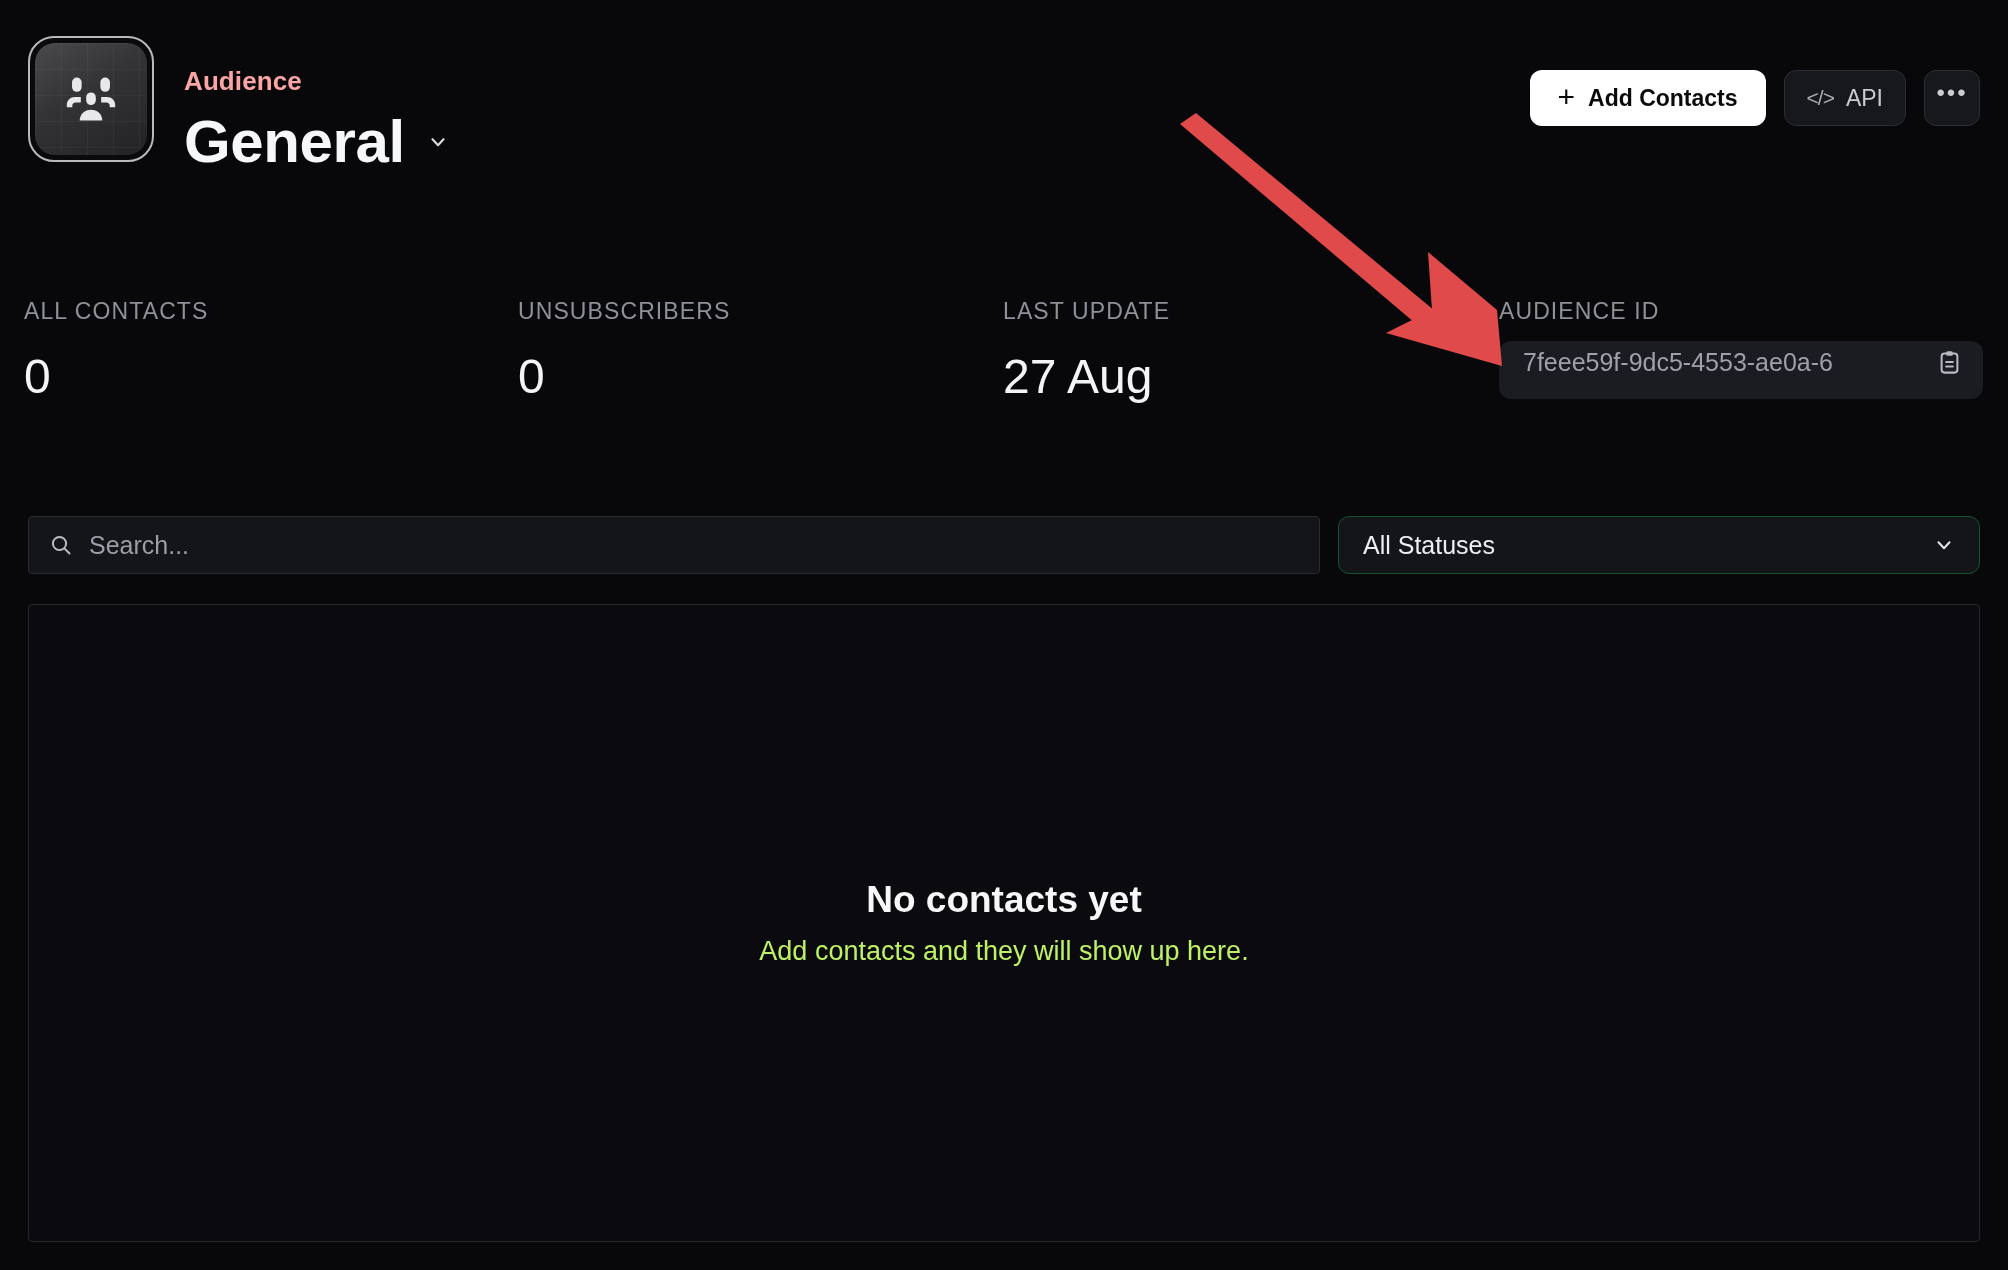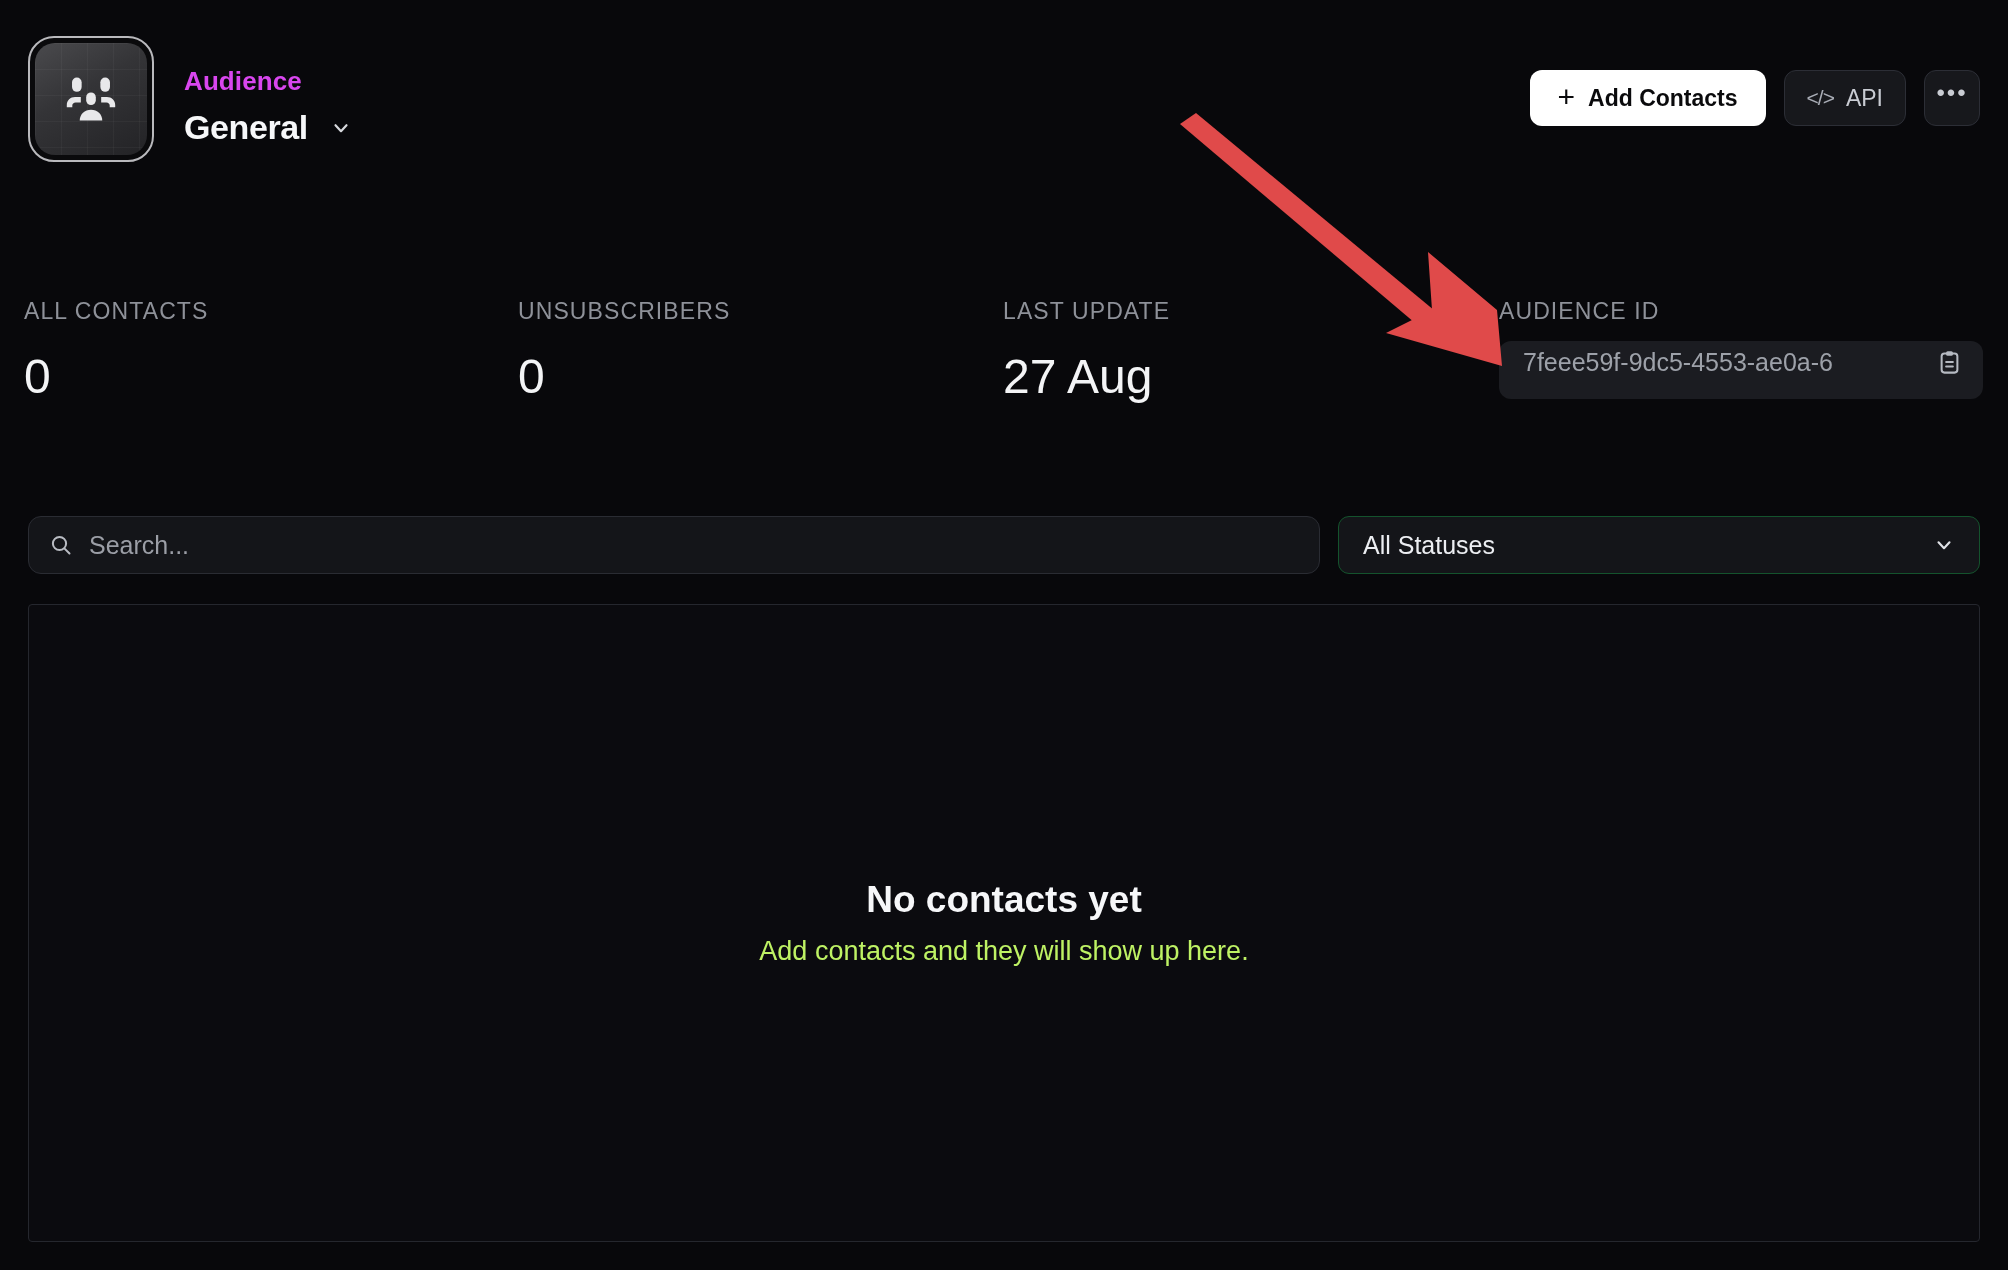--- a/index.html
+++ b/index.html
@@ -29,26 +29,26 @@
       linear-gradient(90deg, rgba(255,255,255,.035) 1px, transparent 1px) 0 0/26px 26px,
       linear-gradient(180deg, rgba(255,255,255,.035) 1px, transparent 1px) 0 0/26px 26px,
       linear-gradient(150deg, #4a4a4d 0%, #343437 42%, #232326 100%);
     display: flex; align-items: center; justify-content: center;
   }
   .avatar-inner svg { width: 66px; height: 66px; display: block; }
 
   .title-block { position: absolute; left: 184px; top: 68px; }
   .eyebrow {
     font-size: 26px; font-weight: bold;
-    color: #d946ef; letter-spacing: .1px;
+    color: #fca5a5; letter-spacing: .1px;
     line-height: 1;
   }
   .title-row { display: flex; align-items: center; gap: 22px; margin-top: 16px; }
   .title-main {
-    font-size: 34px; font-weight: bold; color: #f6f7f9;
+    font-size: 60px; font-weight: bold; color: #f6f7f9;
     line-height: 1.05; letter-spacing: -0.4px;
   }
   .chev-title { width: 22px; height: 22px; flex: none; }
 
   .header-actions {
     position: absolute; right: 28px; top: 70px;
     display: flex; align-items: center; gap: 18px;
   }
   .btn-primary {
     height: 56px; padding: 0 28px;
@@ -106,21 +106,21 @@
   .id-copy { width: 27px; height: 27px; flex: none; }
 
   
   .filterbar {
     position: absolute; left: 28px; top: 516px;
     width: 1952px; height: 58px;
     display: flex; gap: 18px;
   }
   .search-wrap {
     flex: 1 1 auto;
-    background: #141519; border: 1px solid #2a2c33; border-radius: 13px;
+    background: #141519; border: 1px solid #2a2c33; border-radius: 4px;
     display: flex; align-items: center; gap: 16px; padding: 16px 20px;
   }
   .search-icon { width: 24px; height: 24px; flex: none; }
   .search-input {
     flex: 1; background: transparent; border: none; outline: none;
     color: #e6e8ec; font-size: 25px; font-family: inherit;
   }
   .search-input::placeholder { color: #9b9ea6; }
   .status-select {
     width: 642px; flex: none;

